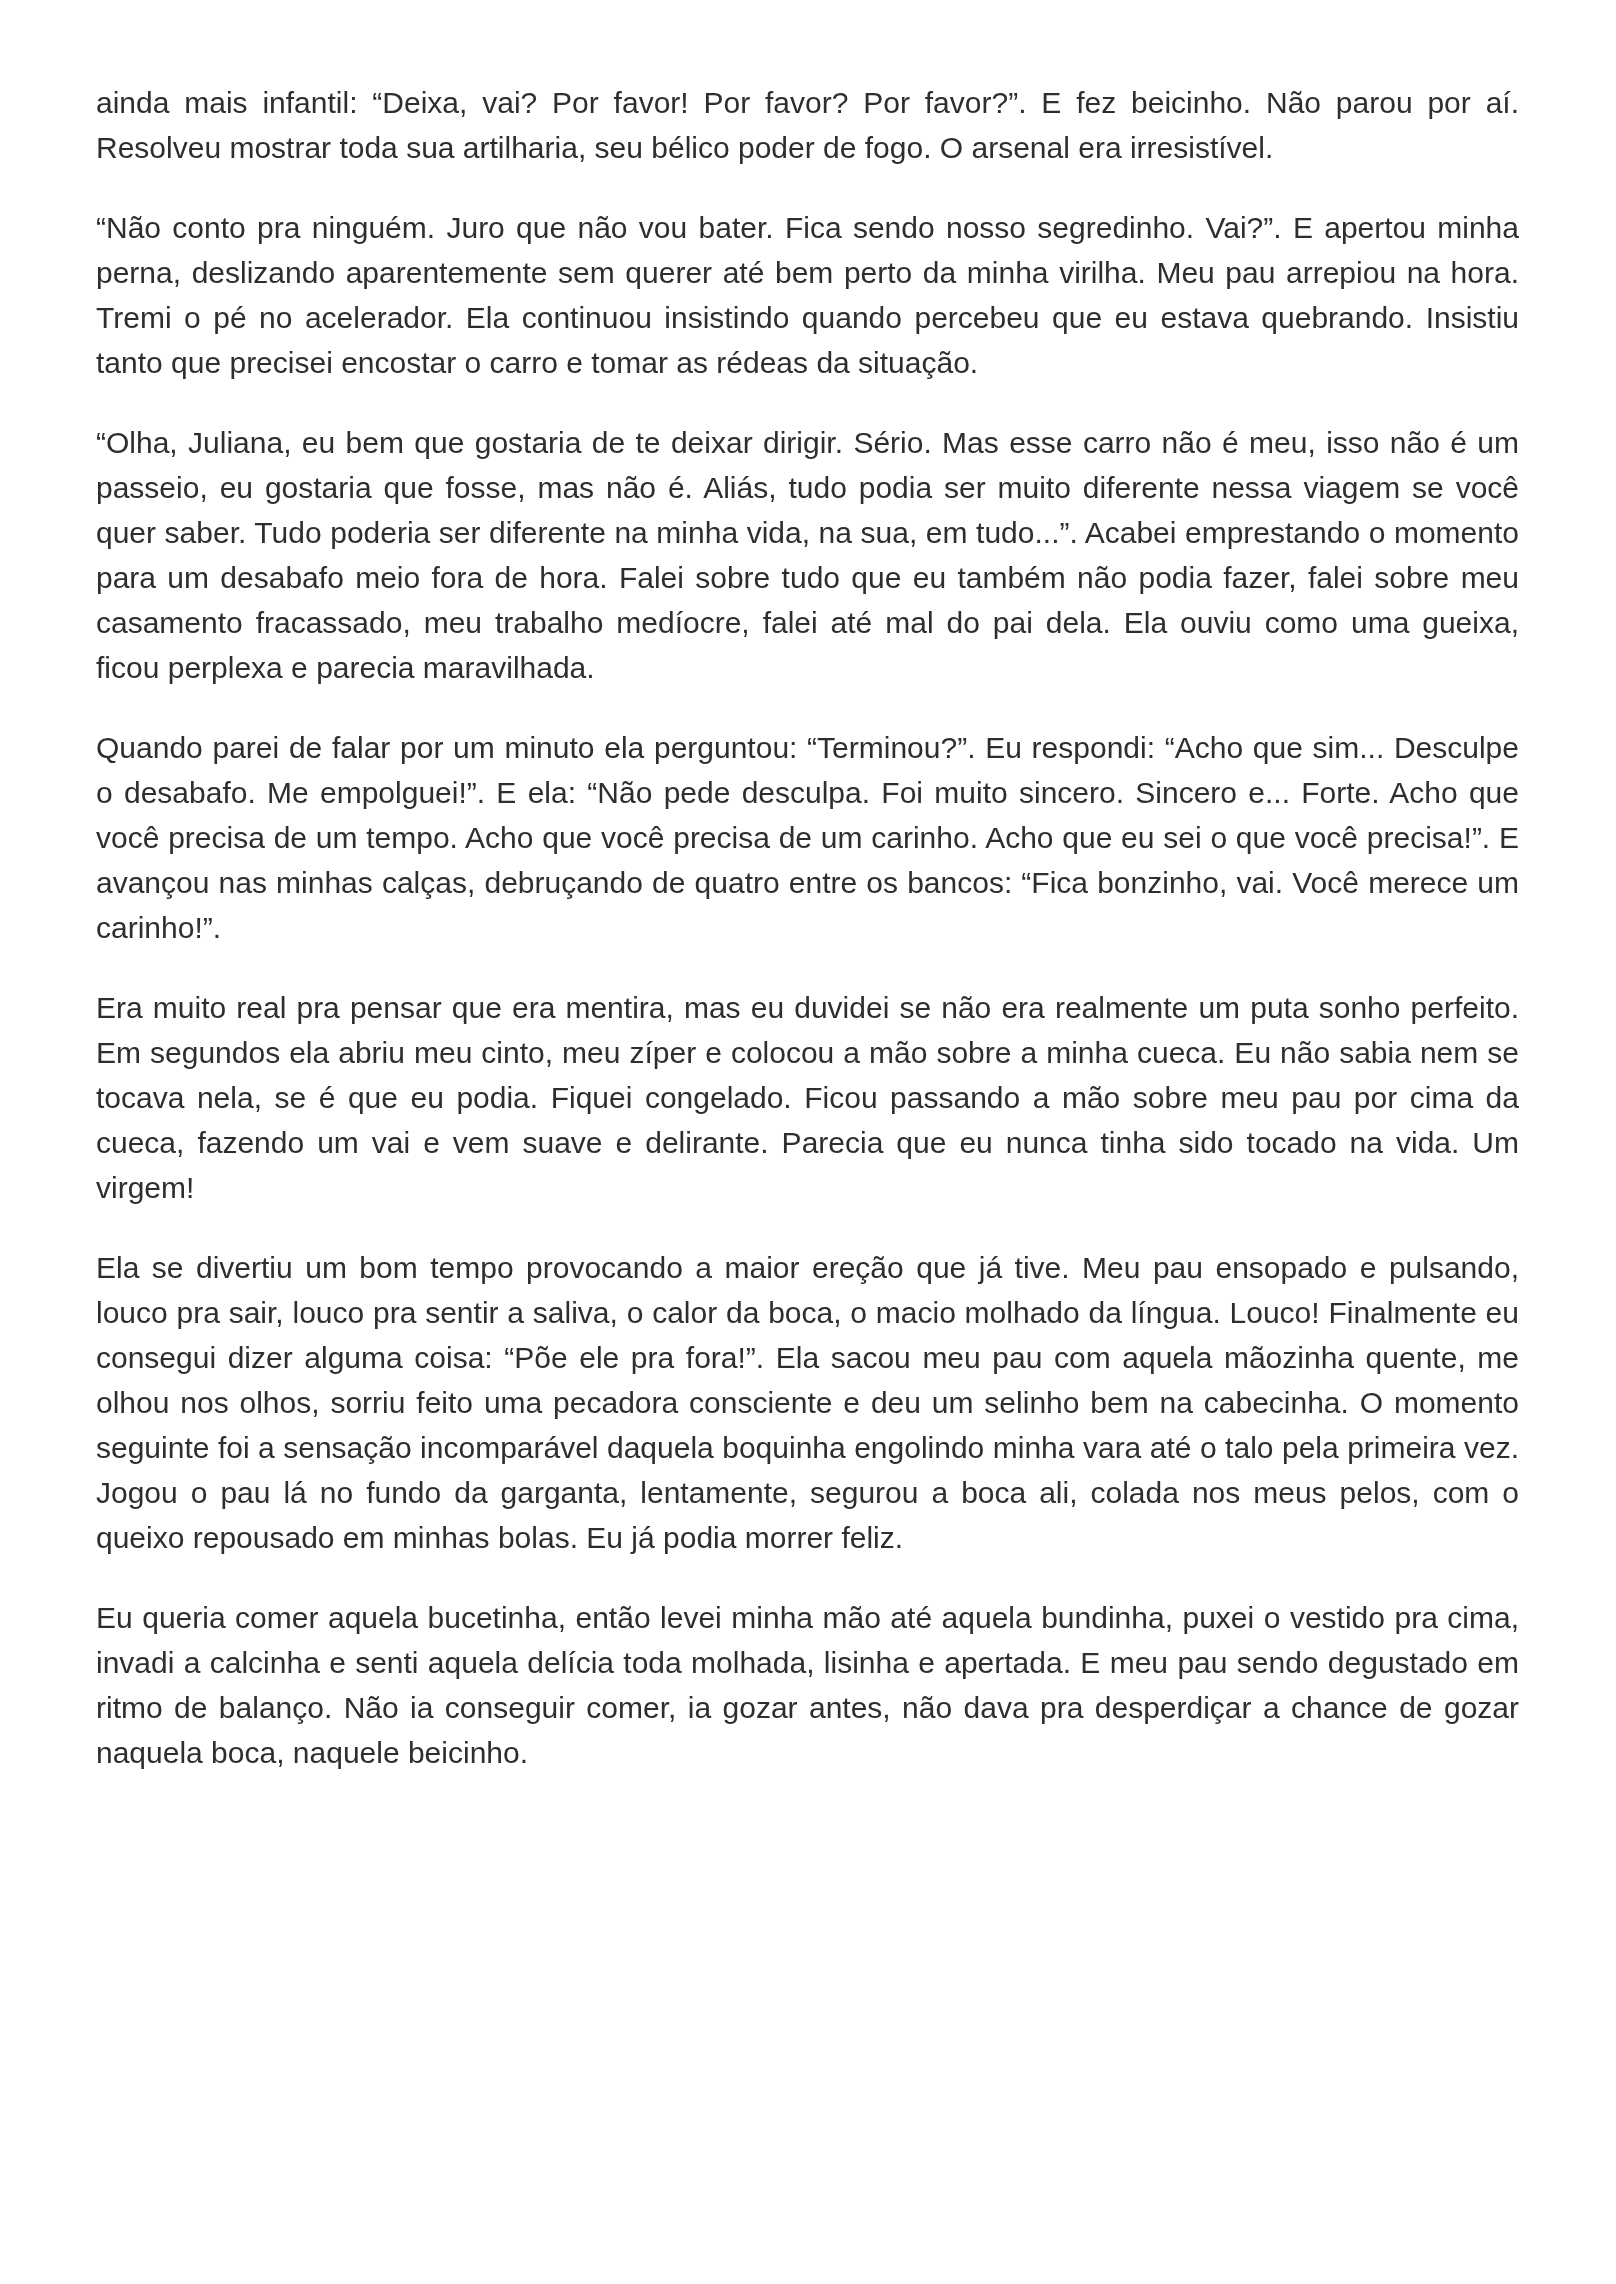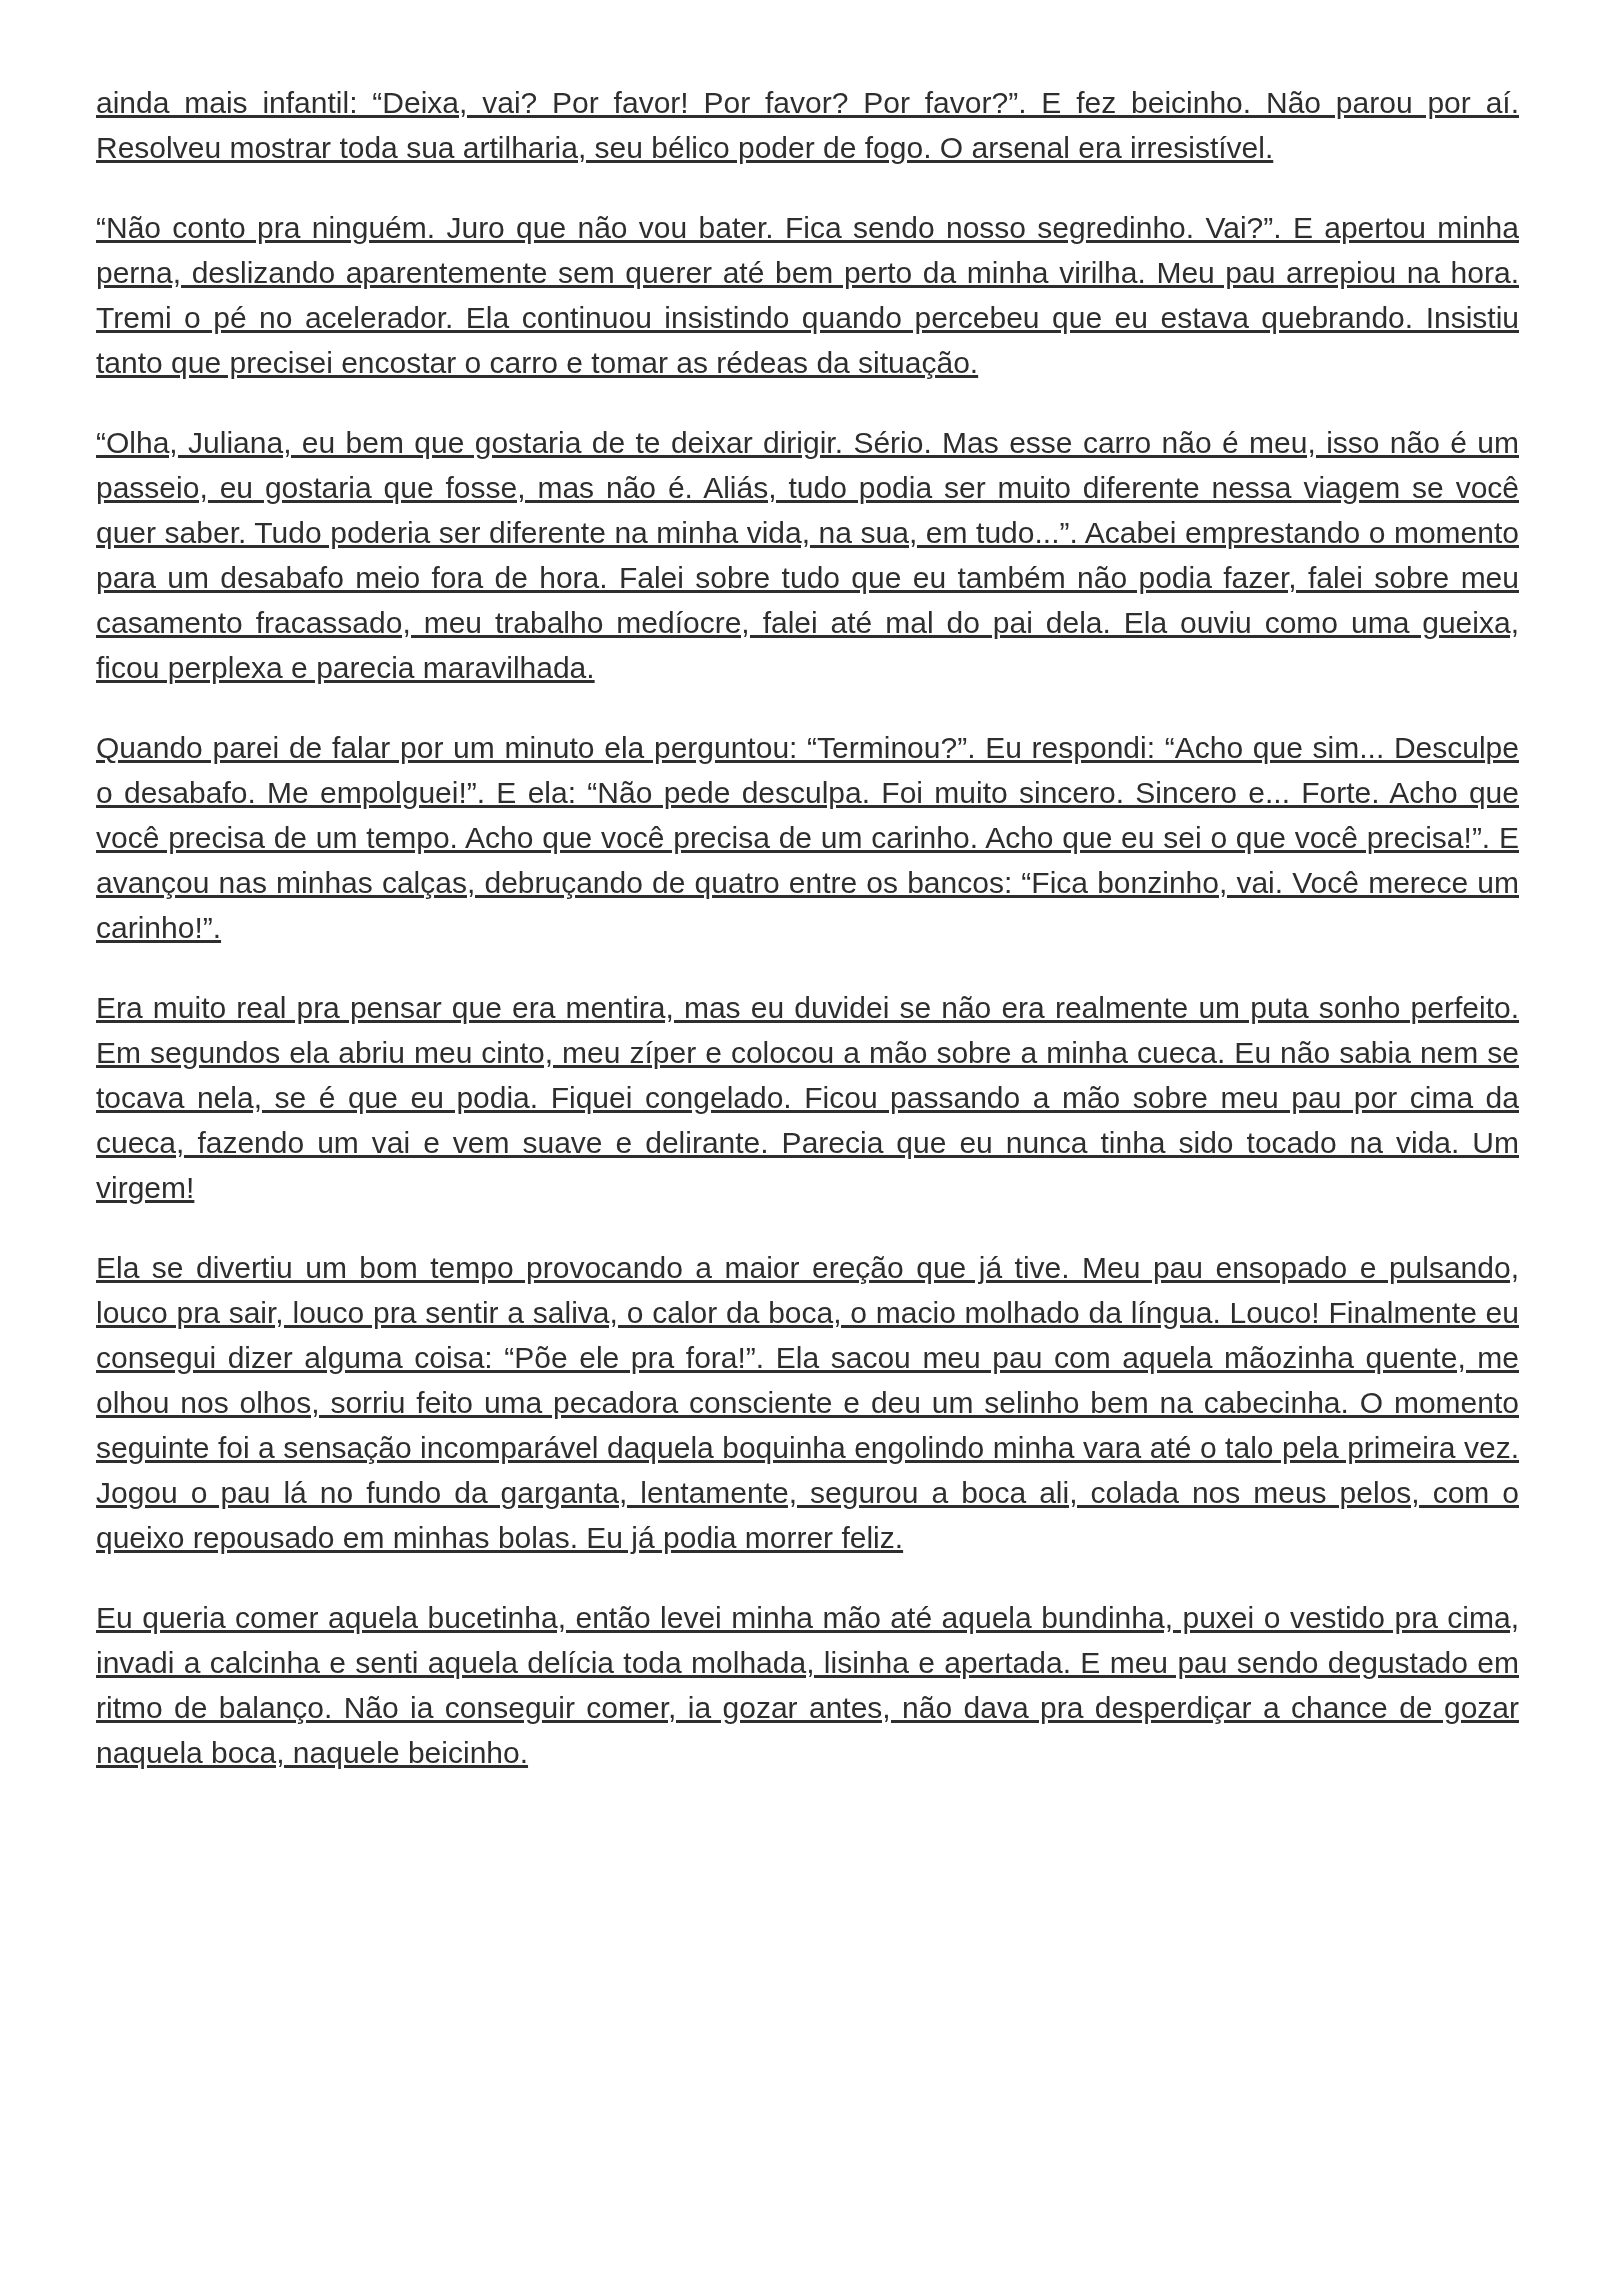--- a/index.html
+++ b/index.html
@@ -22,21 +22,20 @@
     width: 1423px;
     color: #2e2e2e;
     font-size: 30px;
     line-height: 45px;
     text-align: justify;
     text-justify: inter-word;
   }
   .content p {
     margin: 0 0 35px 0;
     padding: 0;
-    text-decoration: underline;
   }
 </style>
 </head>
 <body>
 
 <div class="page">
   <div class="content">
     <p>ainda mais infantil: “Deixa, vai? Por favor! Por favor? Por favor?”. E fez beicinho. Não parou por aí. Resolveu mostrar toda sua artilharia, seu bélico poder de fogo. O arsenal era irresistível.</p>
     <p>“Não conto pra ninguém. Juro que não vou bater. Fica sendo nosso segredinho. Vai?”. E apertou minha perna, deslizando aparentemente sem querer até bem perto da minha virilha. Meu pau arrepiou na hora. Tremi o pé no acelerador. Ela continuou insistindo quando percebeu que eu estava quebrando. Insistiu tanto que precisei encostar o carro e tomar as rédeas da situação.</p>
     <p>“Olha, Juliana, eu bem que gostaria de te deixar dirigir. Sério. Mas esse carro não é meu, isso não é um passeio, eu gostaria que fosse, mas não é. Aliás, tudo podia ser muito diferente nessa viagem se você quer saber. Tudo poderia ser diferente na minha vida, na sua, em tudo...”. Acabei emprestando o momento para um desabafo meio fora de hora. Falei sobre tudo que eu também não podia fazer, falei sobre meu casamento fracassado, meu trabalho medíocre, falei até mal do pai dela. Ela ouviu como uma gueixa, ficou perplexa e parecia maravilhada.</p>

